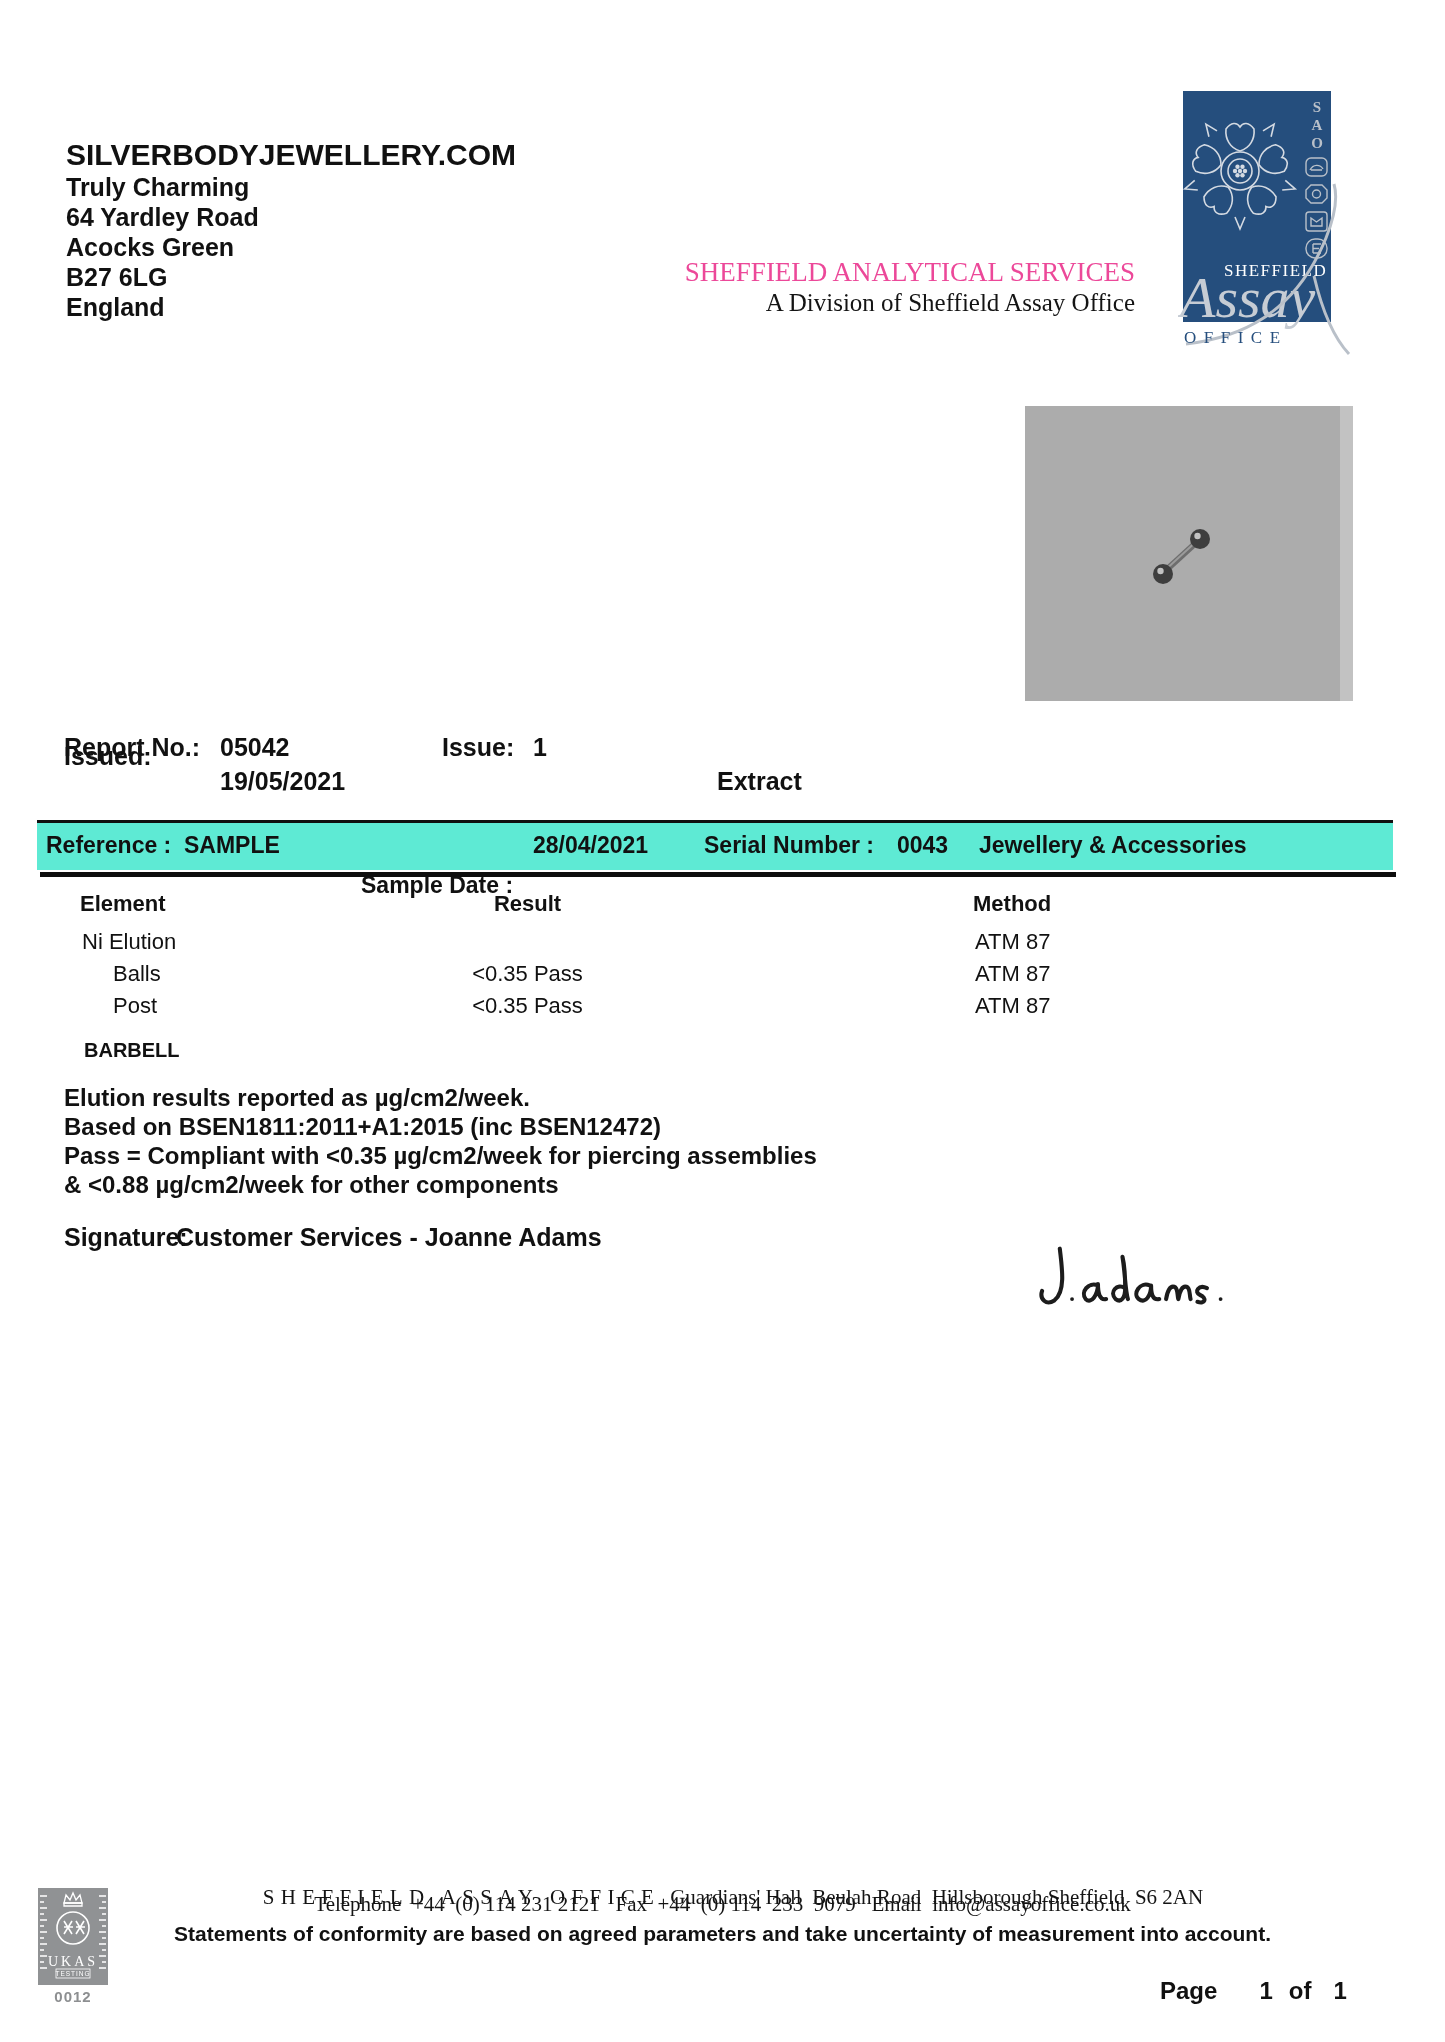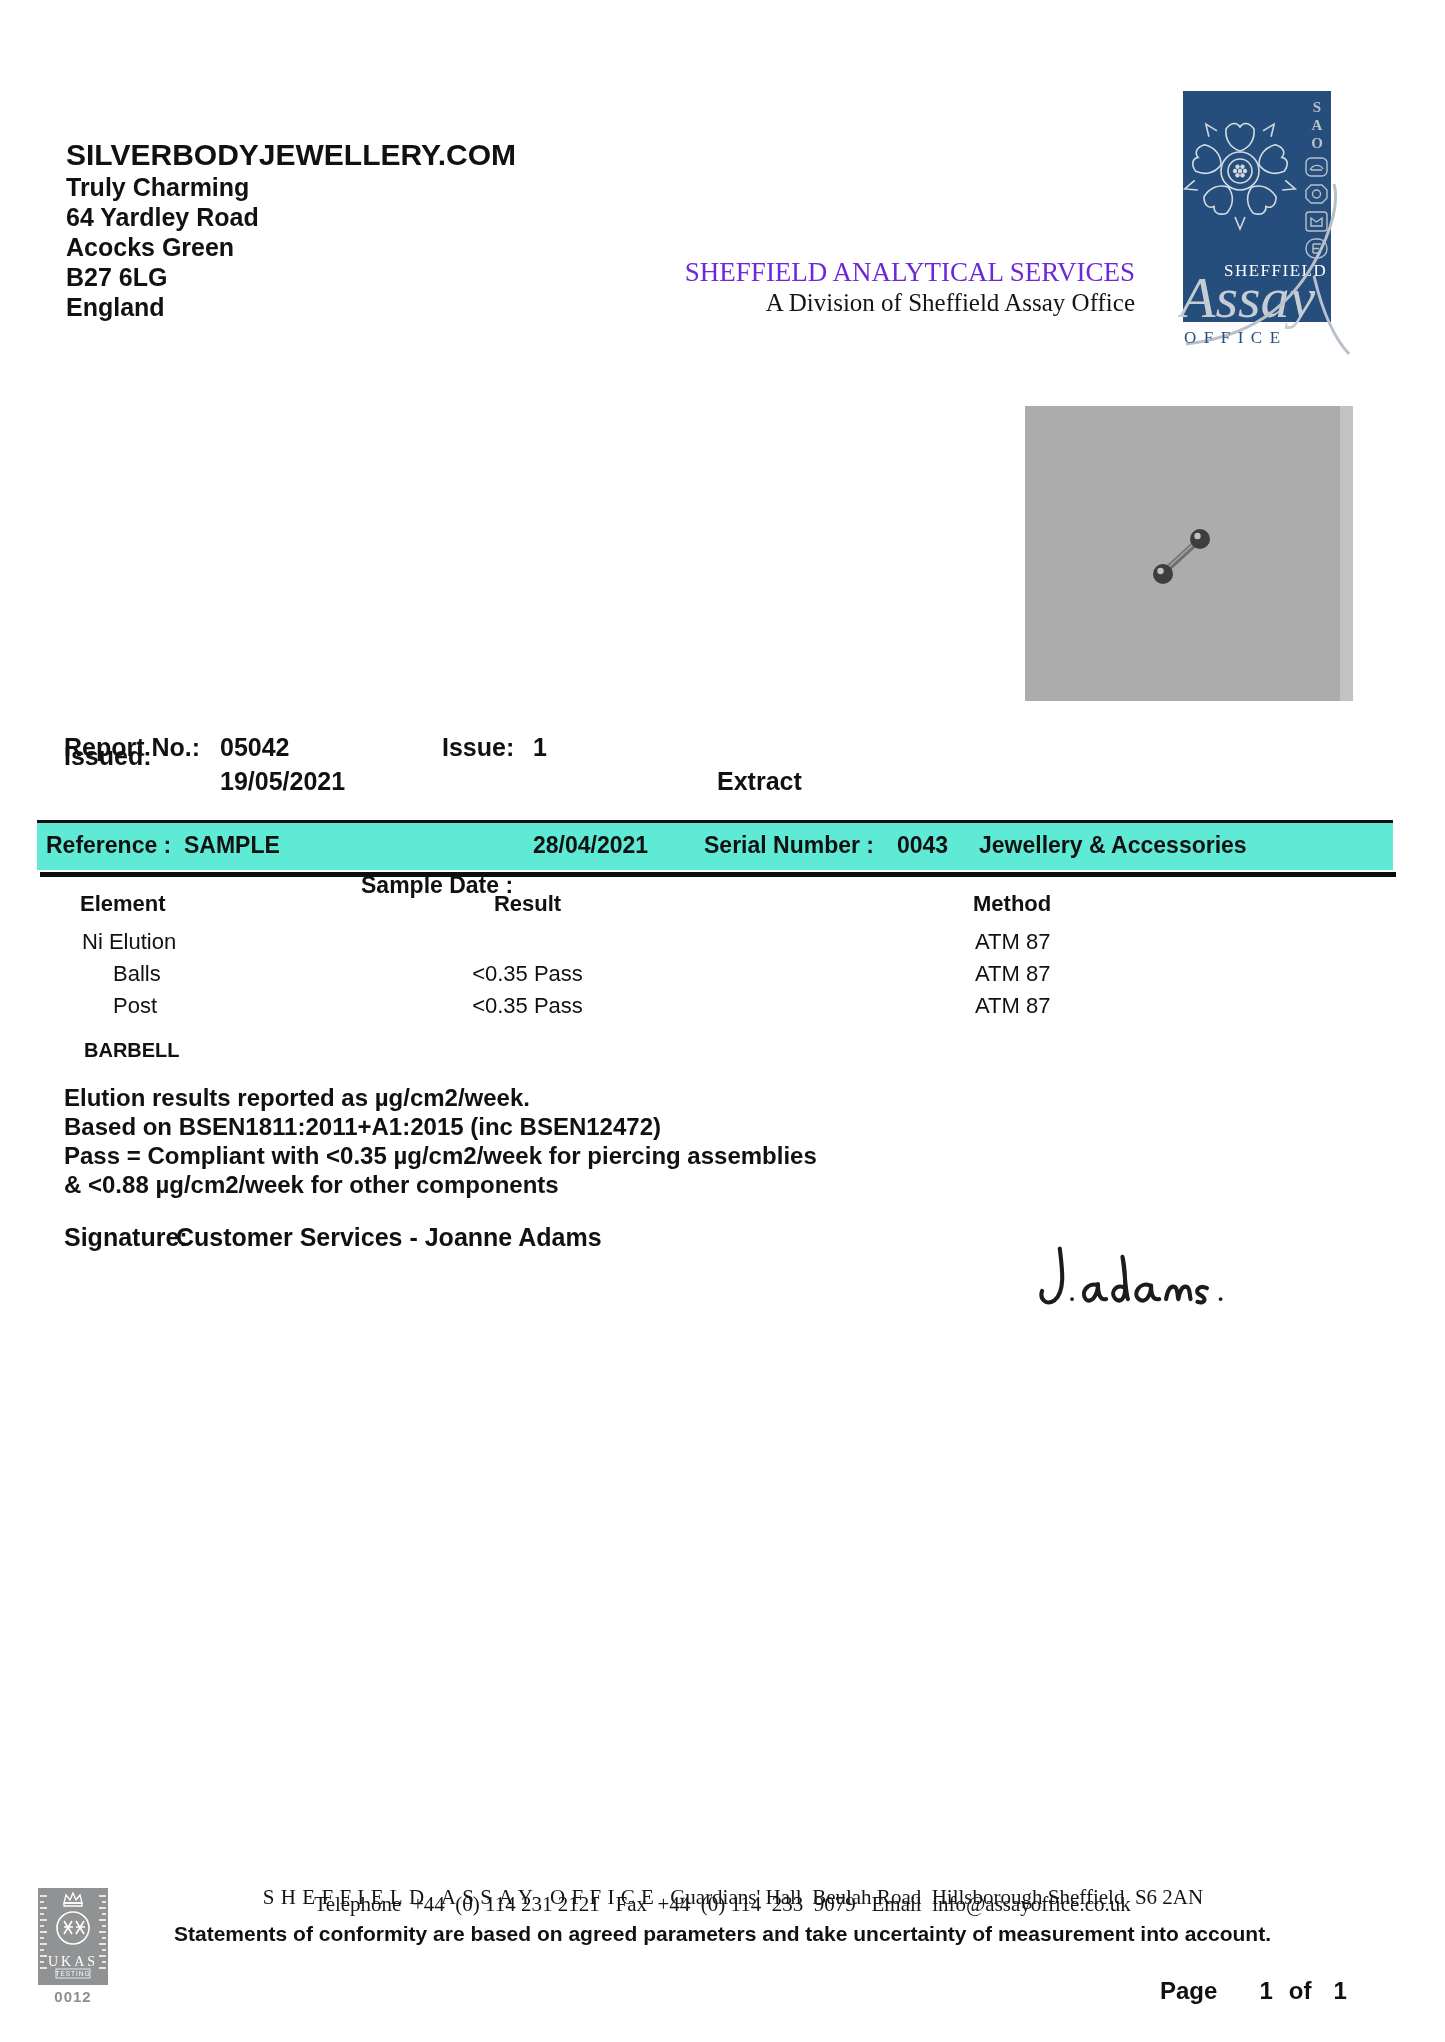--- a/index.html
+++ b/index.html
@@ -6,21 +6,21 @@
   .page{
     position:relative;width:1445px;height:2042px;background:#ffffff;
     font-family:"Liberation Sans",sans-serif;color:#111;overflow:hidden;
   }
   
   .addr{position:absolute;left:66px;top:138px;font-weight:bold;}
   .addr .title{font-size:30px;line-height:34px;letter-spacing:0px;}
   .addr .line{font-size:25px;line-height:30px;}
   
   .sas{position:absolute;right:310px;top:256px;text-align:right;font-family:"Liberation Serif",serif;}
-  .sas .t1{font-size:27px;color:#6d28d9;line-height:32px;}
+  .sas .t1{font-size:27px;color:#ec4899;line-height:32px;}
   .sas .t2{font-size:25px;color:#141414;line-height:30px;}
   
   .logo-wrap{position:absolute;left:1178px;top:86px;width:175px;height:285px;}
   .photo{position:absolute;left:1025px;top:406px;width:328px;height:295px;
          background:linear-gradient(90deg,#acacac 0 96%,#c2c2c2 96% 100%);}
   
   .meta span{position:absolute;font-size:25px;font-weight:bold;white-space:pre;}
   
   .refbar{position:absolute;left:37px;top:820px;width:1356px;height:47px;background:#5eead4;border-top:3px solid #101010;}
   .refbar span{position:absolute;top:9px;font-size:23px;font-weight:bold;white-space:pre;}

